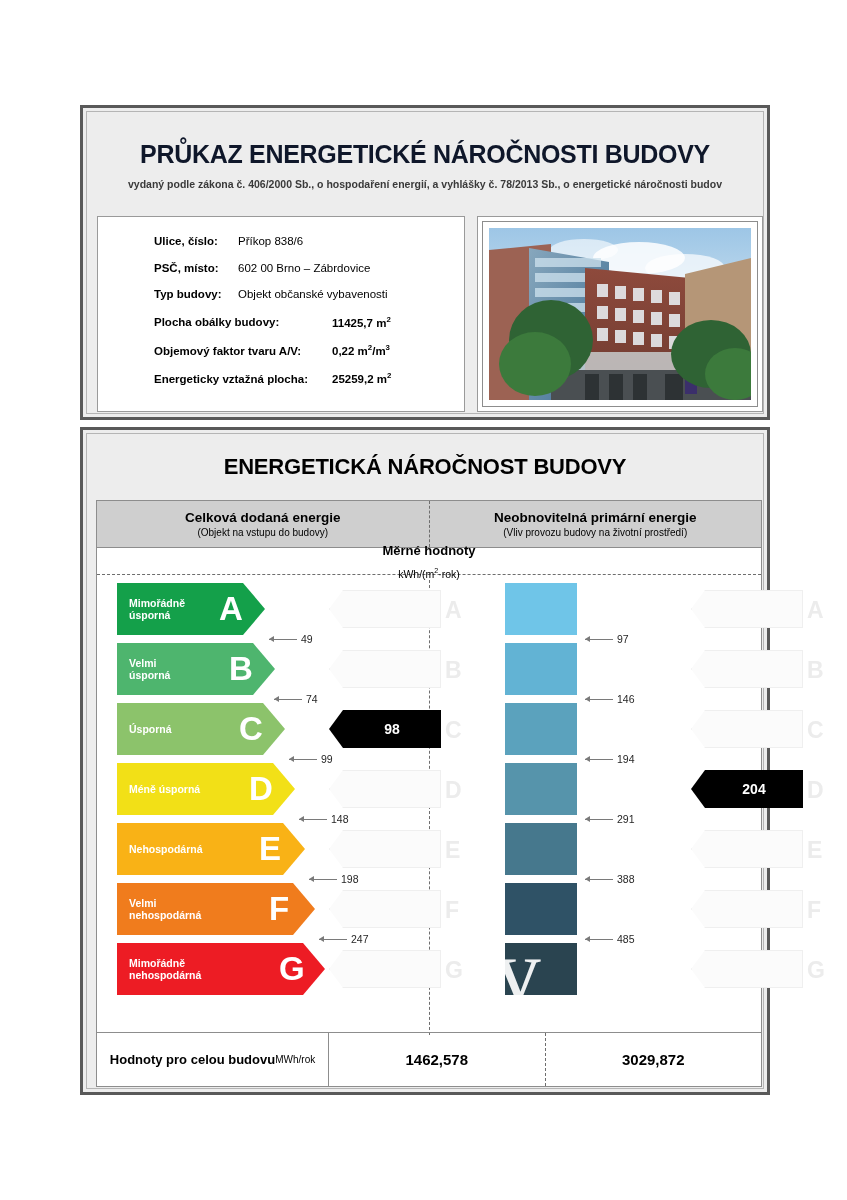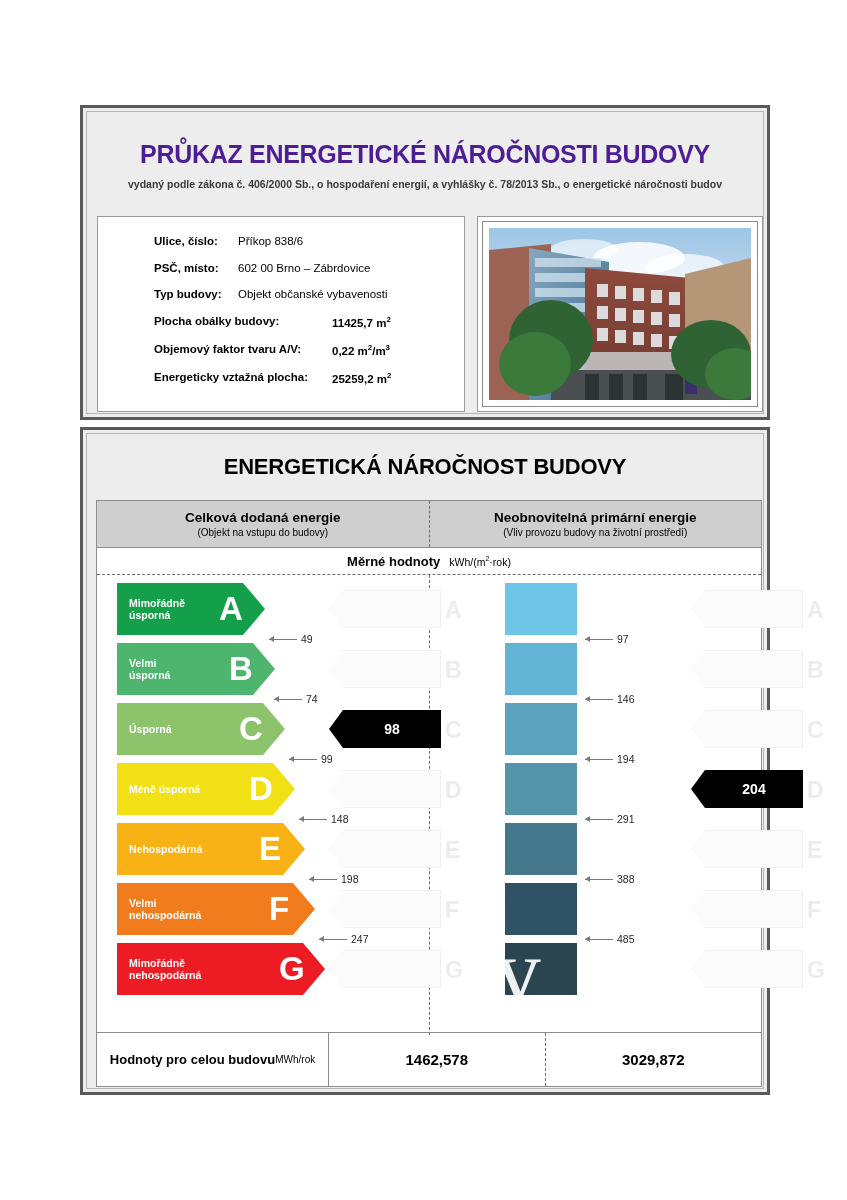--- a/index.html
+++ b/index.html
@@ -29,21 +29,21 @@
     position:relative;
   }
   #panel-head { left:80px; top:105px; width:690px; height:315px; }
 
   .doc-title {
     text-align:center;
     font-size:25px;
     font-weight:bold;
     letter-spacing:-0.3px;
     margin-top:28px;
-    color:#4c1d95;
+    color:#0f172a;
   }
   .doc-subtitle {
     text-align:center;
     font-size:10.5px;
     font-weight:bold;
     color:#3a3a3a;
     margin-top:9px;
   }
 
   .info-wrap {
@@ -54,21 +54,21 @@
     gap:0px;
   }
   .info-box {
     width:368px;
     background:#ffffff;
     border:1px solid #9a9a9a;
     padding:18px 0 0 16px;
   }
   .info-row {
     display:flex;
-    align-items:flex-start;
+    align-items:flex-end;
     margin-bottom:14.5px;
     font-size:11.5px;
     padding-left:40px;
   }
   .info-label {
     font-weight:bold;
     white-space:nowrap;
   }
   .info-value {
     font-weight:normal;
@@ -134,20 +134,21 @@
   .ch-main { font-size:13.5px; font-weight:bold; }
   .ch-sub  { font-size:10px; margin-top:2px; }
 
   .mer-row {
     height:27px;
     display:flex;
     align-items:center;
     justify-content:center;
     gap:9px;
     border-bottom:1px dashed #6d6d6d;
+    flex-direction:column;
   }
   .mer-label { font-size:13px; font-weight:bold; }
   .mer-unit  { font-size:10.5px; }
 
   .scale-area {
     position:relative;
     height:460px;
   }
   .scale-divider {
     position:absolute;

